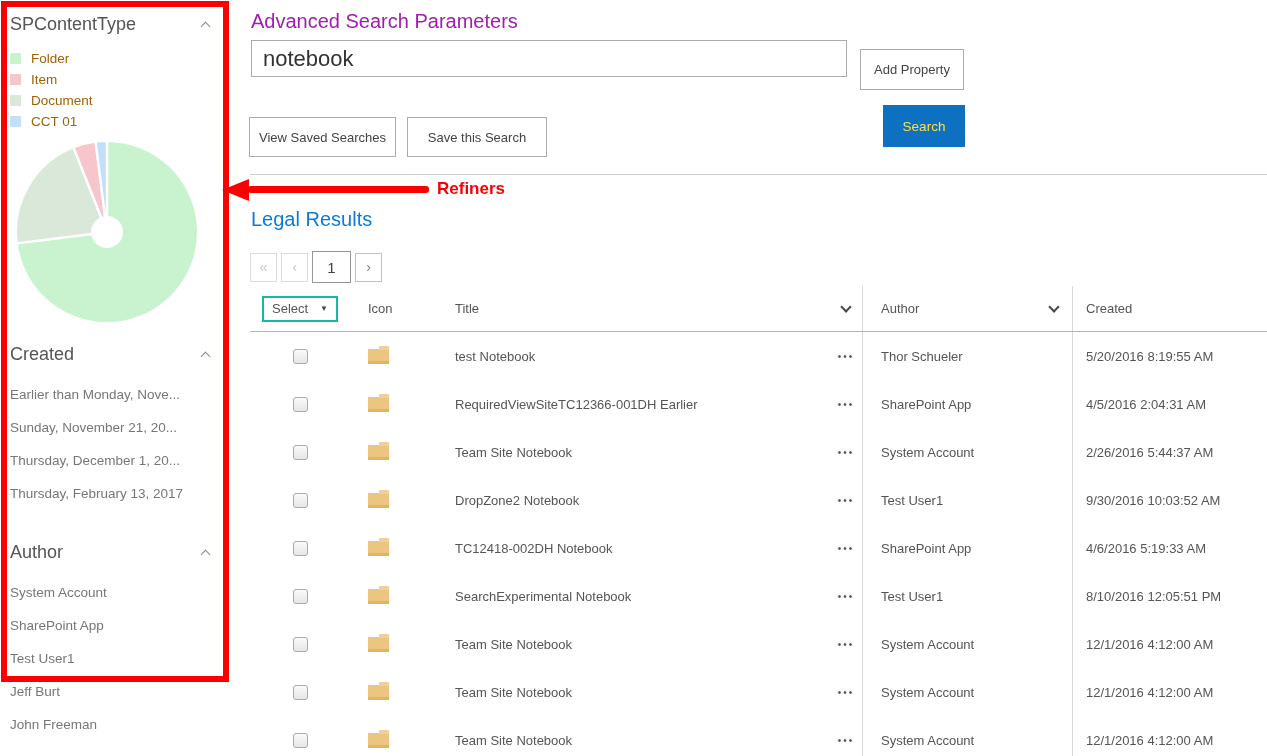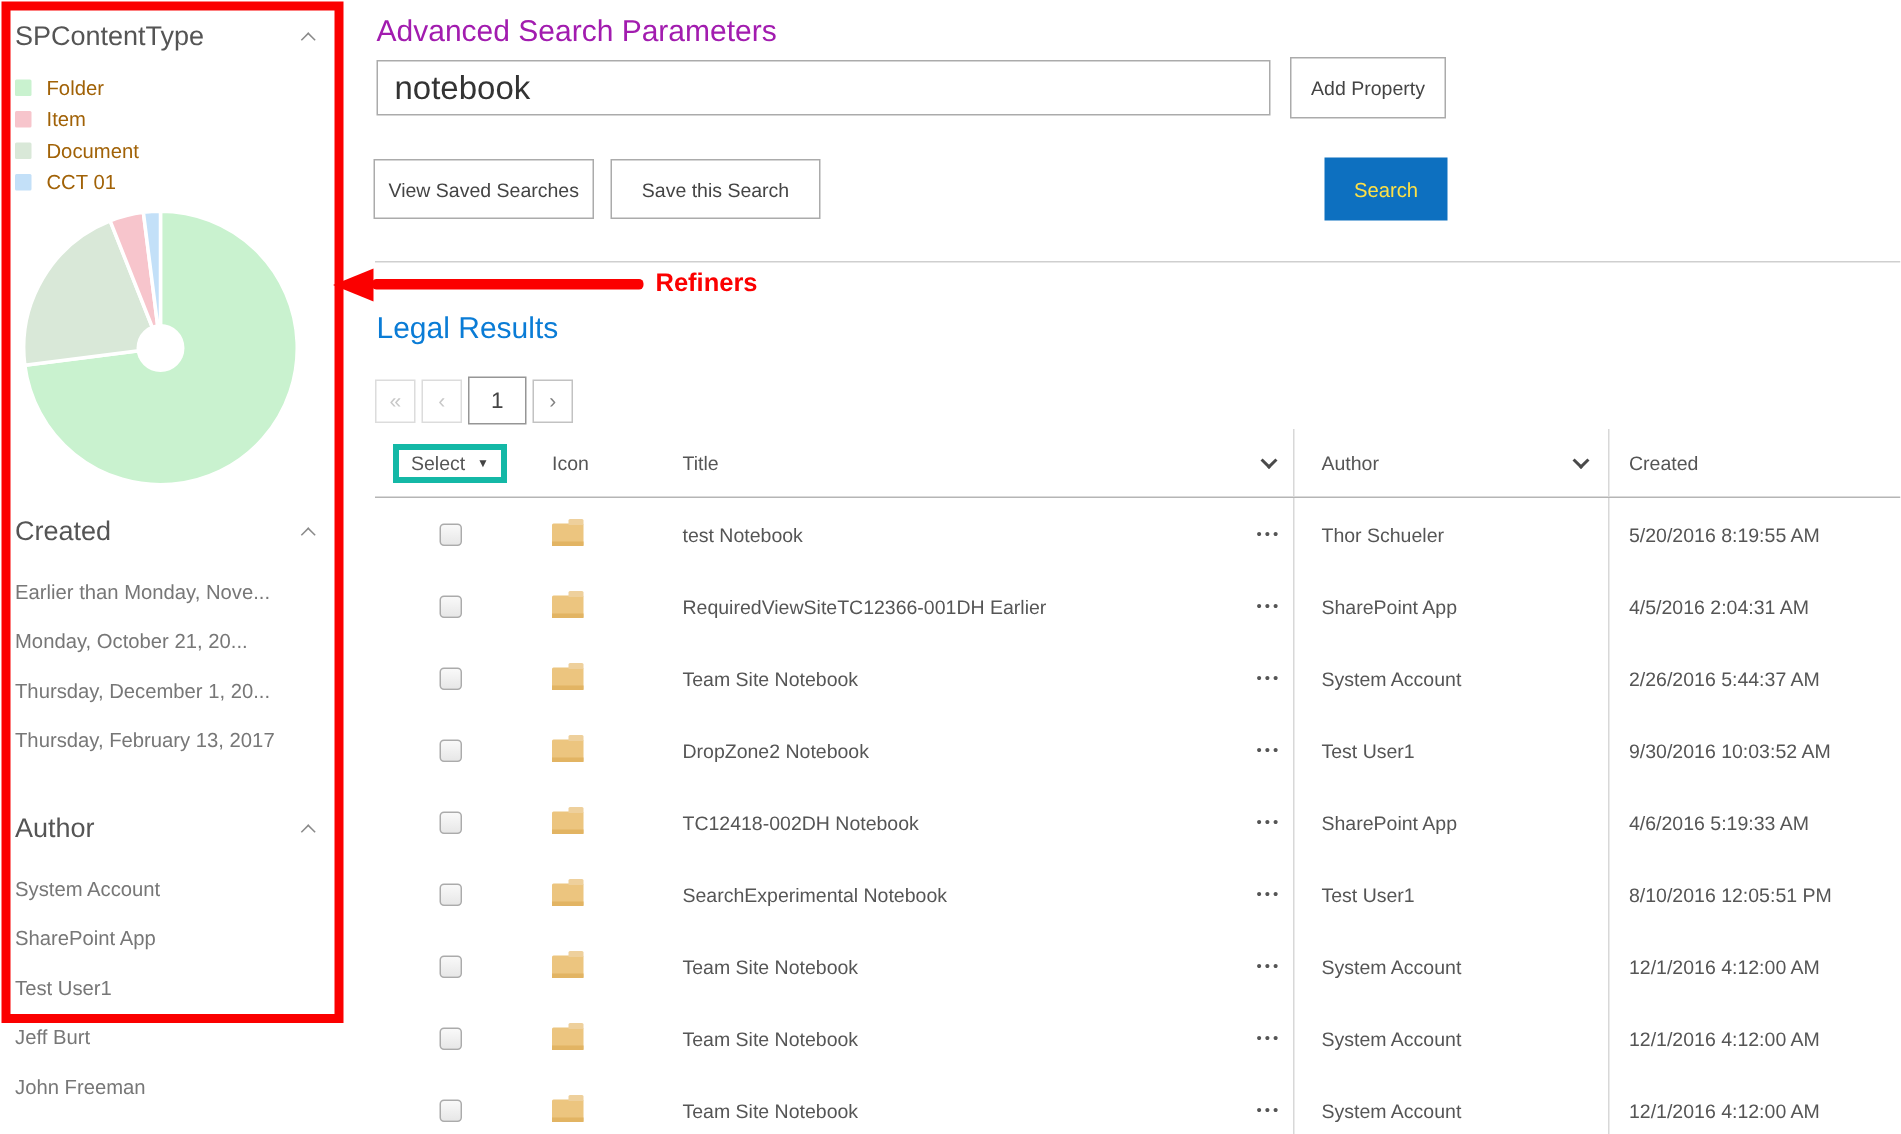--- a/index.html
+++ b/index.html
@@ -55,21 +55,21 @@
   
   .page-title { position:absolute; left:251px; top:10px; font-size:20px; font-weight:300; color:#a21caf; }
   .query-input {
     position:absolute; left:251px; top:40px; width:596px; height:37px;
     border:1px solid #ababab; font-family:"Liberation Sans",sans-serif;
     font-size:22px; font-weight:300; color:#333; padding:0 11px; outline:none;
   }
   .btn {
     position:absolute; background:#fff; border:1px solid #ababab;
     font-family:"Liberation Sans",sans-serif; font-size:13px; color:#444;
-    display:flex; align-items:center; justify-content:center; cursor:pointer;
+    display:flex; align-items:center; justify-content:center; cursor:pointer;margin-top:11px;
   }
   .btn-add      { left:860px; top:38px;  width:104px; height:41px; }
   .btn-viewsaved{ left:249px; top:106px; width:147px; height:40px; }
   .btn-savethis { left:407px; top:106px; width:140px; height:40px; }
   .btn-search {
     position:absolute; left:883px; top:105px; width:82px; height:42px;
     border:none; color:#fde047; font-size:13.5px;
     font-family:"Liberation Sans",sans-serif;
     display:flex; align-items:center; justify-content:center; cursor:pointer;
   }
@@ -98,21 +98,21 @@
   .thead { height:46px; border-bottom:1px solid #b5b5b5; }
   .thead > div { display:flex; align-items:center; font-size:13px; color:#555; }
   .col-author, .col-created { border-left:1px solid #d8d8d8; }
   .h-icon { padding-left:13px; }
   .h-title { padding-left:10px; }
   .h-titlechev { justify-content:center; }
   .h-author { padding-left:18px; padding-right:14px; justify-content:space-between; }
   .h-created { padding-left:13px; }
 
   .select-box {
-    margin-left:12px; width:76px; height:26px; border:4px solid #14b8a6; background:#fff;
+    margin-left:12px; width:76px; height:26px; border:2px solid #14b8a6; background:#fff;
     display:flex; align-items:center; justify-content:space-between;
     padding:0 8px; font-size:13px; color:#555; cursor:pointer;
   }
   .select-box .caret { font-size:8px; color:#444; }
 
   .chev-down {
     width:8px; height:8px; border-right:2px solid #4a4a4a; border-bottom:2px solid #4a4a4a;
     transform:rotate(45deg); margin-top:-4px; cursor:pointer;
   }
 
@@ -179,21 +179,21 @@
     </svg>
 
   <div id="refiner-sections">
       <div class="refiner-sec sec-created">
     <div class="refiner-head">
       <span>Created</span>
       <span class="chev-up"></span>
     </div>
     <ul class="refiner-items">
           <li>Earlier than Monday, Nove...</li>
-          <li>Monday, October 21, 20...</li>
+          <li>Sunday, November 21, 20...</li>
           <li>Thursday, December 1, 20...</li>
           <li>Thursday, February 13, 2017</li>
         </ul>
   </div>
       <div class="refiner-sec sec-author">
     <div class="refiner-head">
       <span>Author</span>
       <span class="chev-up"></span>
     </div>
     <ul class="refiner-items">

